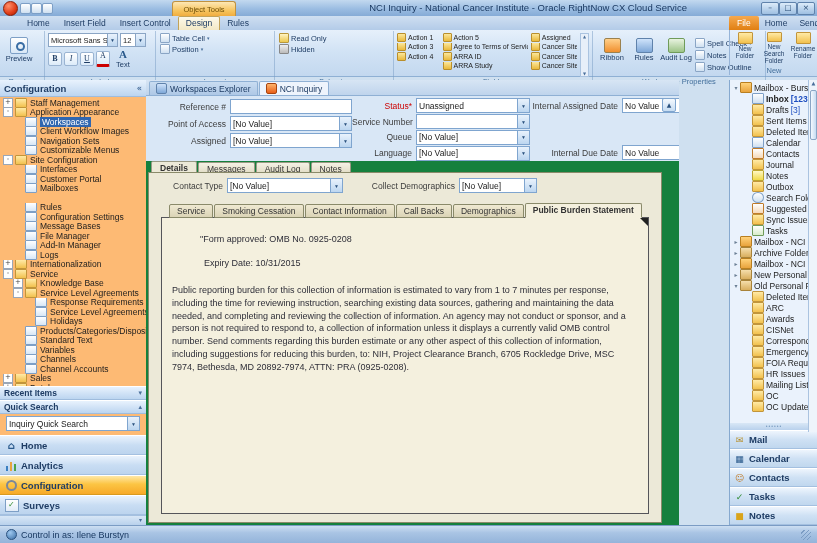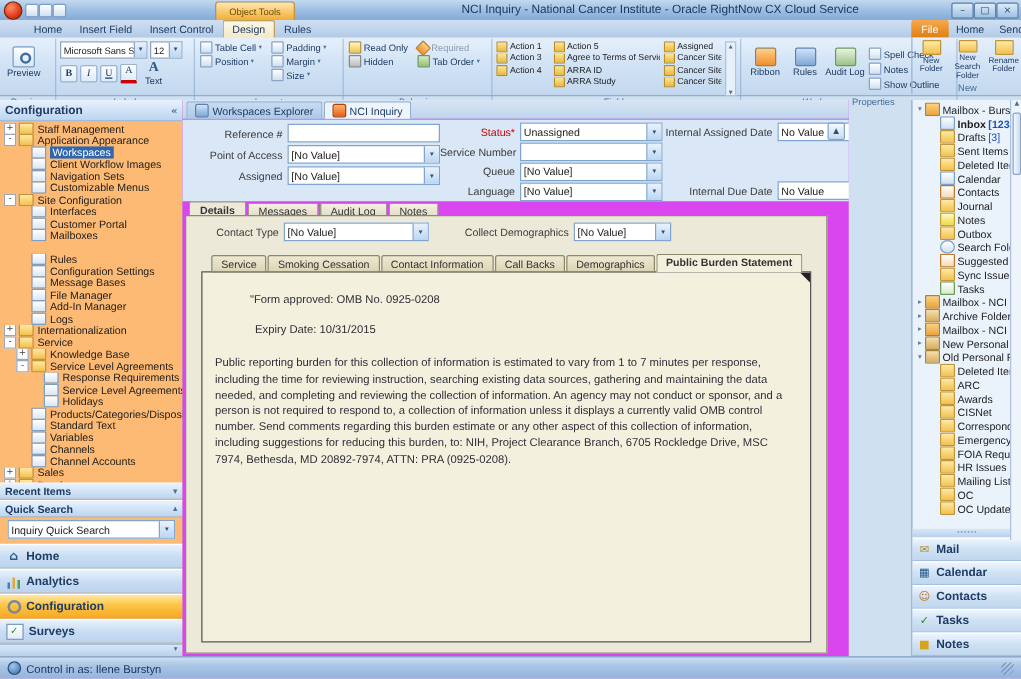--- a/index.html
+++ b/index.html
@@ -116,21 +116,21 @@
   .nico.analytics{background:linear-gradient(#3a7fc1,#3a7fc1) no-repeat 1px bottom/2px 5px,
     linear-gradient(#e8a33d,#e8a33d) no-repeat 5px bottom/2px 9px,
     linear-gradient(#4aa34a,#4aa34a) no-repeat 9px bottom/2px 7px;}
   .nico.gear::before{content:"";position:absolute;left:1px;top:0;width:7px;height:7px;border:2px solid #7a879a;border-radius:50%;}
   .nico.survey{background:linear-gradient(#fff,#e2ecf8);border:1px solid #7d9fc6;}
   .nico.survey::before{content:"✓";position:absolute;left:2px;top:-1px;font-size:8px;color:#2e8b2e;}
   #side-strip{height:9px;flex:none;background:linear-gradient(#d8e7f6,#b9d1ec);border-top:1px solid #a4c0e0;
     text-align:right;font-size:6px;color:#4a6f9b;line-height:8px;padding-right:4px;}
 
   
-  #main{position:absolute;left:146px;top:80px;width:533px;height:445px;background:#d946ef;}
+  #main{position:absolute;left:146px;top:80px;width:533px;height:445px;background:#15803d;}
   #doc-tabs{height:15px;background:linear-gradient(#d7e5f4,#bfd4ec);border-bottom:1px solid #8fb0d4;
     display:flex;align-items:flex-end;padding-left:3px;gap:1px;}
   .dtab{height:13px;display:flex;align-items:center;gap:3px;padding:0 6px;font-size:8.5px;color:#1e3c64;
     border:1px solid #8fb0d4;border-bottom:none;border-radius:2px 2px 0 0;
     background:linear-gradient(#c9dcf1,#aec8e6);white-space:nowrap;}
   .dtab.active{background:#eef4fc;}
   .dico{width:9px;height:9px;border-radius:2px;flex:none;}
   .dico.wsx{background:linear-gradient(#cfe3fb,#7fa8d8);border:1px solid #5f82ab;}
   .dico.inq{background:linear-gradient(#ffb46b,#e85f18);border:1px solid #a8450f;}
   #form-area{position:relative;height:63px;background:#d9e7f6;display:flex;padding:2px 0 0 8px;overflow:hidden;}
@@ -310,70 +310,36 @@
             <span>Table Cell</span>
             <span class="arrow ico">▾</span>
           </div>
 
           <div class="sbtn">
             <span class="sico"></span>
             <span>Position</span>
             <span class="arrow ico">▾</span>
           </div>
         </div>
-      <div class="rcol" style="width:48px">
-
-          <div class="sbtn">
-            <span class="sico"></span>
-            <span>Padding</span>
-            <span class="arrow ico">▾</span>
-          </div>
-
-          <div class="sbtn">
-            <span class="sico"></span>
-            <span>Margin</span>
-            <span class="arrow ico">▾</span>
-          </div>
-
-          <div class="sbtn">
-            <span class="sico"></span>
-            <span>Size</span>
-            <span class="arrow ico">▾</span>
-          </div>
-        </div>
       <span class="glabel">Layout</span>
     </div>
 
     <div class="grp" style="width:112px">
       <div class="rcol" style="width:52px">
 
           <div class="sbtn">
             <span class="sico readonly"></span>
             <span>Read Only</span>
             <span class="arrow ico"></span>
           </div>
 
           <div class="sbtn">
             <span class="sico hidden"></span>
             <span>Hidden</span>
             <span class="arrow ico"></span>
-          </div>
-        </div>
-      <div class="rcol" style="width:54px">
-
-          <div class="sbtn dim">
-            <span class="sico required"></span>
-            <span>Required</span>
-            <span class="arrow ico"></span>
-          </div>
-
-          <div class="sbtn">
-            <span class="sico taborder"></span>
-            <span>Tab Order</span>
-            <span class="arrow ico">▾</span>
           </div>
         </div>
       <span class="glabel">Behavior</span>
     </div>
 
     <div class="grp" style="width:192px">
       <div class="fieldscol" style="width:44px">
 
           <div class="fitem">
             <span class="fico"></span>

